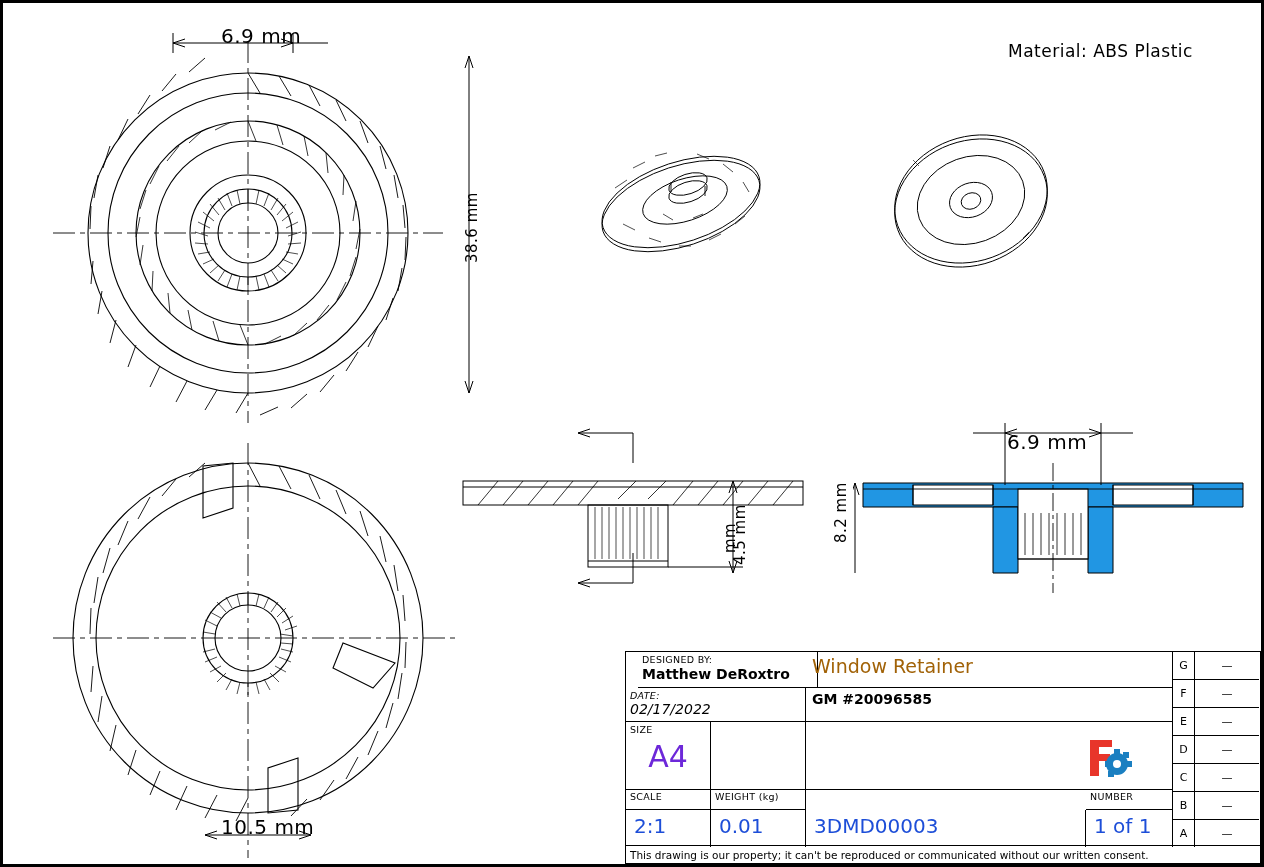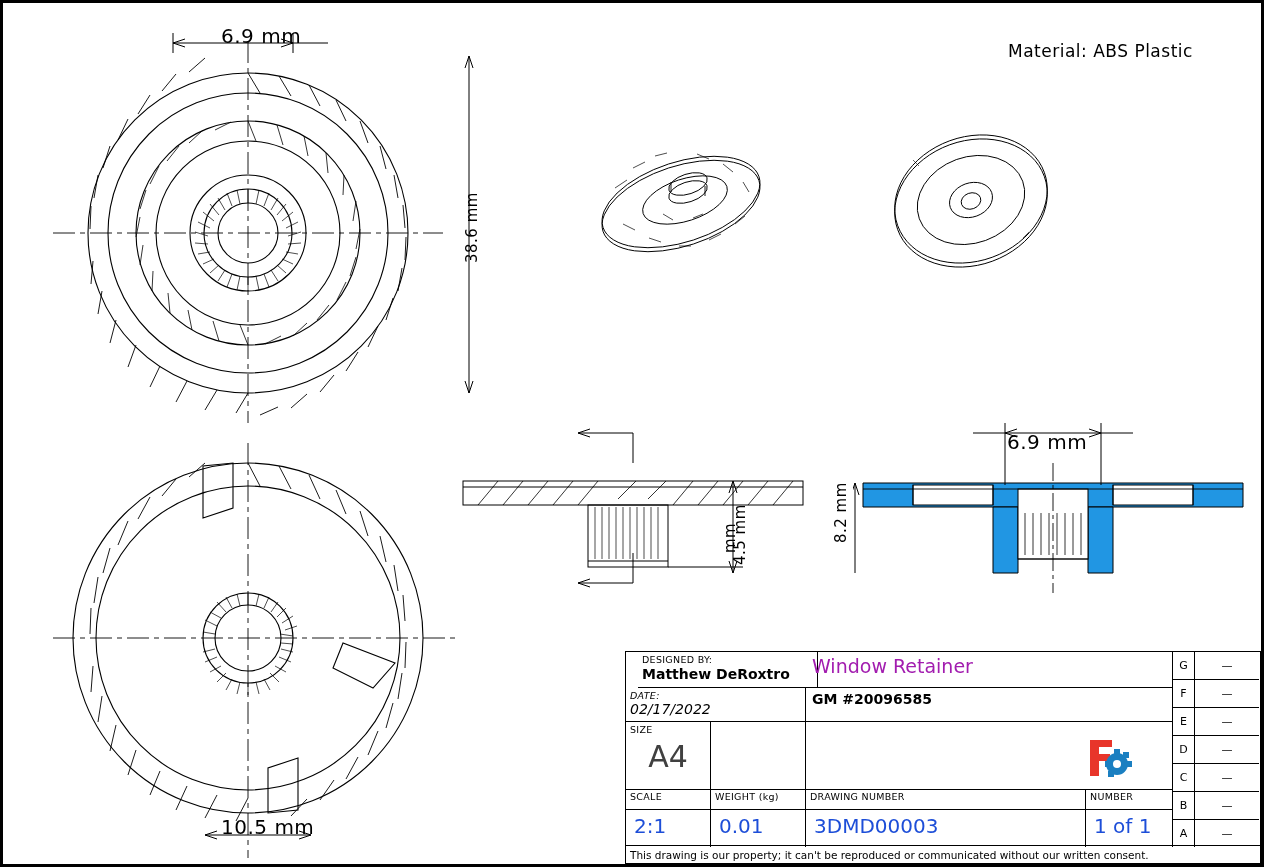--- a/index.html
+++ b/index.html
@@ -67,25 +67,25 @@
   .tb-mid {
     font-size: 14px;
     color: #000;
   }
   .tb-big {
     font-size: 20px;
     color: #1d4ed8;
   }
   .tb-title {
     font-size: 19px;
-    color: #a21caf;
+    color: #a16207;
   }
   .tb-size {
     font-size: 30px;
-    color: #404040;
+    color: #6d28d9;
   }
   .rev-row {
     position: absolute;
     left: 0;
     width: 100%;
     box-sizing: border-box;
     border-bottom: 1.5px solid #000;
     font-size: 11px;
     display: flex;
     align-items: center;
@@ -536,23 +536,20 @@
     </div>
 
     <div class="tb-cell tb-b-r tb-b-b" style="left:180px; top:0; width:367px; height:36px; padding:3px 6px;">
       <div class="tb-title">Window Retainer</div>
     </div>
     <div class="tb-cell tb-b-r tb-b-b" style="left:180px; top:36px; width:367px; height:34px; padding:3px 6px;">
       <div class="tb-mid" style="font-weight:bold;">GM #20096585</div>
     </div>
     <div class="tb-cell tb-b-r tb-b-b" style="left:180px; top:70px; width:367px; height:68px;"></div>
 
-    <div class="tb-cell tb-b-r tb-b-b" style="left:180px; top:138px; width:280px; height:20px; padding:1px 4px;">
-      <div class="tb-small">DRAWING NUMBER</div>
-    </div>
     <div class="tb-cell tb-b-r" style="left:180px; top:158px; width:280px; height:37px; padding:4px 8px;">
       <div class="tb-big">3DMD00003</div>
     </div>
 
     <div class="tb-cell tb-b-r tb-b-b" style="left:460px; top:138px; width:87px; height:20px; padding:1px 4px;">
       <div class="tb-small">NUMBER</div>
     </div>
     <div class="tb-cell tb-b-r" style="left:460px; top:158px; width:87px; height:37px; padding:4px 8px;">
       <div class="tb-big">1 of 1</div>
     </div>

